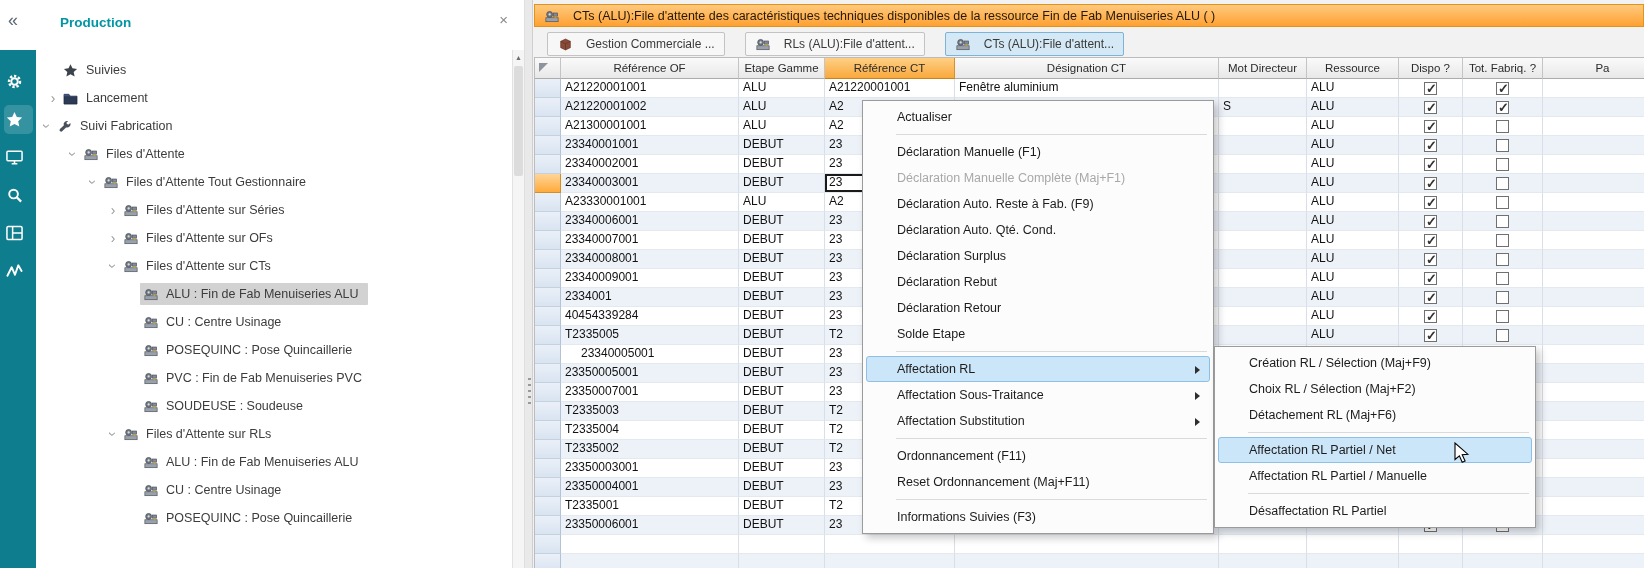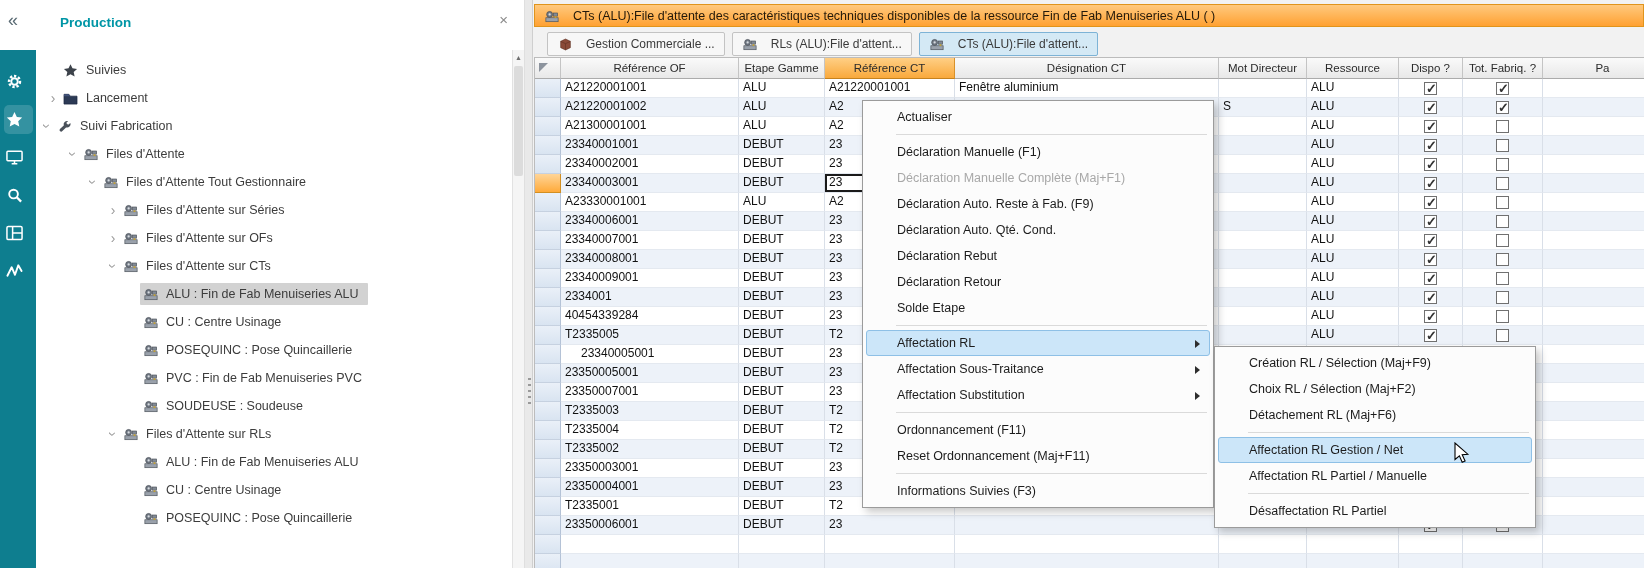--- a/index.html
+++ b/index.html
@@ -30,21 +30,21 @@
   
   .nav-scroll{position:absolute;left:512px;top:50px;width:12px;height:518px;background:#f5f5f5;border-left:1px solid #e2e2e2}
   .nav-scroll .up{height:14px;display:flex;align-items:center;justify-content:center;font-size:7px;color:#6e6e6e;cursor:pointer}
   .nav-scroll .thumb{position:absolute;left:1px;top:16px;width:9px;height:110px;background:#dcdcdc;border-radius:2px;cursor:pointer}
   .splitter{position:absolute;left:524px;top:0;width:9px;height:568px;background:#e9e9e9;border-left:1px solid #dfdfdf;border-right:1px solid #cfcfcf;cursor:col-resize}
   .splitter .grip{position:absolute;left:3px;top:378px;width:3px;height:28px;background:repeating-linear-gradient(#9a9a9a 0 2px,transparent 2px 6px)}
 
   
   .main{position:absolute;left:533px;top:0;width:1111px;height:568px;background:#f2f2f2}
   .titlebar{position:absolute;left:1px;top:4px;right:0;height:23px;background:linear-gradient(#ffc97e,#ffa132);border:1px solid #e0941c;display:flex;align-items:center;gap:6px;padding:0 8px;font-size:12.5px;color:#23190a;white-space:nowrap;overflow:hidden}
-  .tabs{position:absolute;left:14px;top:32px;height:24px;display:flex;gap:7px}
+  .tabs{position:absolute;left:14px;top:32px;height:24px;display:flex;gap:20px}
   .tab{display:inline-flex;align-items:center;gap:5px;padding:0 9px;border:1px solid #c3c3c3;background:#f7f7f7;font-size:12px;color:#3a3a3a;border-radius:2px;white-space:nowrap;cursor:pointer}
   .tab.active{background:#d4e9f5;border-color:#7db3d6}
 
   
   .grid{position:absolute;left:1px;top:57px;right:0;bottom:0;background:#737373;overflow:hidden;border-top:1px solid #bcbcbc;border-left:1px solid #bcbcbc}
   .g-head{display:flex;height:21px}
   .g-hcell{flex:none;background:linear-gradient(#fafafa,#e8e8e8);border-right:1px solid #c4c4c4;border-bottom:1px solid #ababab;display:flex;align-items:center;justify-content:center;font-size:11.5px;color:#2b2b2b;position:relative;overflow:hidden;white-space:nowrap;cursor:pointer}
   .g-hcell.sorted{background:linear-gradient(#ffcf85,#f9a93c);border-right-color:#d8912a;border-bottom-color:#c5821e}
   .corner-tri{position:absolute;left:4px;top:5px;width:0;height:0;border-top:9px solid #8d949e;border-right:9px solid transparent}
   .g-row{display:flex;height:19px}
@@ -879,39 +879,40 @@
       </div>
   </div>
 
   <div class="menu" id="contextmenu">
       <div class="menu-item">Actualiser</div>
       <div class="menu-sep"></div>
       <div class="menu-item">Déclaration Manuelle (F1)</div>
       <div class="menu-item disabled">Déclaration Manuelle Complète (Maj+F1)</div>
       <div class="menu-item">Déclaration Auto. Reste à Fab. (F9)</div>
       <div class="menu-item">Déclaration Auto. Qté. Cond.</div>
+      <div class="menu-item">Déclaration Surplus</div>
       <div class="menu-item">Déclaration Rebut</div>
       <div class="menu-item">Déclaration Retour</div>
       <div class="menu-item">Solde Etape</div>
       <div class="menu-sep"></div>
       <div class="menu-item hl sub">Affectation RL</div>
       <div class="menu-item sub">Affectation Sous-Traitance</div>
       <div class="menu-item sub">Affectation Substitution</div>
       <div class="menu-sep"></div>
       <div class="menu-item">Ordonnancement (F11)</div>
       <div class="menu-item">Reset Ordonnancement (Maj+F11)</div>
       <div class="menu-sep"></div>
       <div class="menu-item">Informations Suivies (F3)</div>
     </div>
   <div class="menu" id="submenu">
       <div class="menu-item">Création RL / Sélection (Maj+F9)</div>
       <div class="menu-item">Choix RL / Sélection (Maj+F2)</div>
       <div class="menu-item">Détachement RL (Maj+F6)</div>
       <div class="menu-sep"></div>
-      <div class="menu-item hl">Affectation RL Gestion / Net</div>
+      <div class="menu-item hl">Affectation RL Partiel / Net</div>
       <div class="menu-item">Affectation RL Partiel / Manuelle</div>
       <div class="menu-sep"></div>
       <div class="menu-item">Désaffectation RL Partiel</div>
     </div>
 
   <svg class="cursor" width="22" height="24" viewBox="0 0 22 24">
     <path d="M3 1 L3 17.5 L7.4 13.8 L10.2 20.2 L13.1 18.9 L10.2 12.7 L15.8 12.2 Z" fill="#fff" stroke="#000" stroke-width="1.1"></path>
   </svg>
 
 </div>

